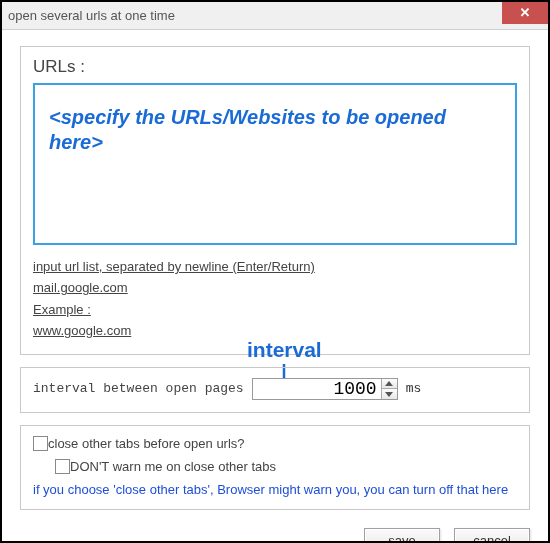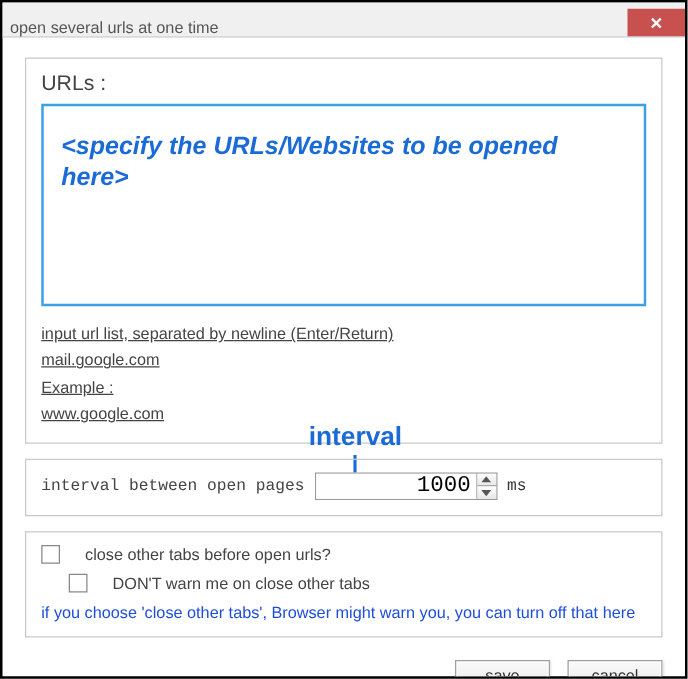--- a/index.html
+++ b/index.html
@@ -12,21 +12,21 @@
     width: 550px;
     height: 543px;
     overflow: hidden;
     border: 2px solid #000;
   }
   .titlebar {
     height: 28px;
     background: #f0f0f0;
     border-bottom: 1px solid #d0d0d0;
     display: flex;
-    align-items: flex-end;
+    align-items: center;
     justify-content: space-between;
     padding-left: 6px;
   }
   .titlebar-title {
     color: #555;
     font-size: 13px;
   }
   .close-btn {
     width: 46px;
     height: 22px;
@@ -128,21 +128,21 @@
     cursor: pointer;
     display: flex;
     align-items: center;
     justify-content: center;
   }
   .spin-btn + .spin-btn { border-top: 1px solid #aaa; }
   .spin-btn svg { width: 8px; height: 5px; }
   .checkbox-row {
     display: flex;
     align-items: center;
-    gap: 20px;
+    gap: 0;
     margin-bottom: 8px;
   }
   .checkbox-row.indent { margin-left: 22px; }
   .cb {
     width: 15px; height: 15px;
     border: 1px solid #888;
     background: #fff;
     cursor: pointer;
     flex-shrink: 0;
   }

